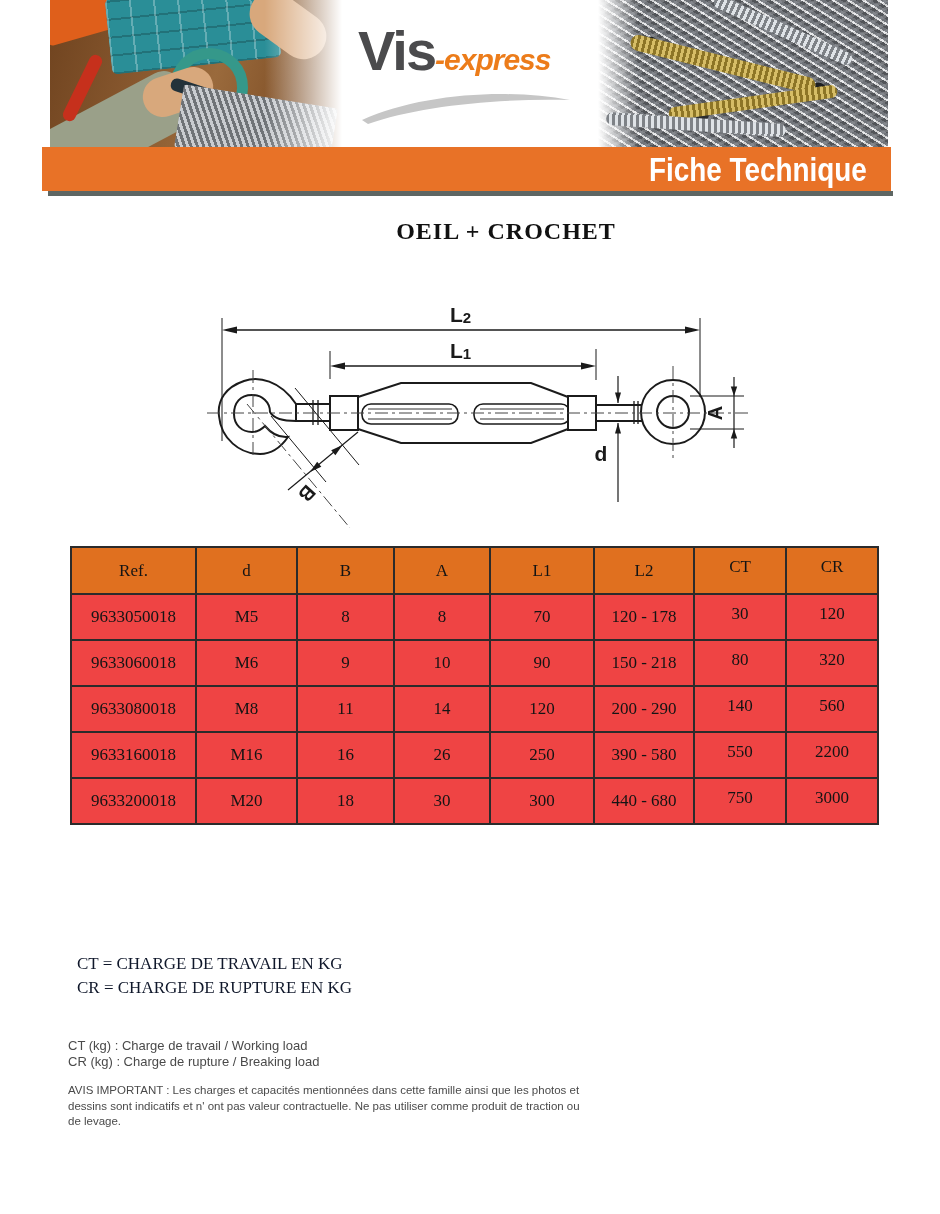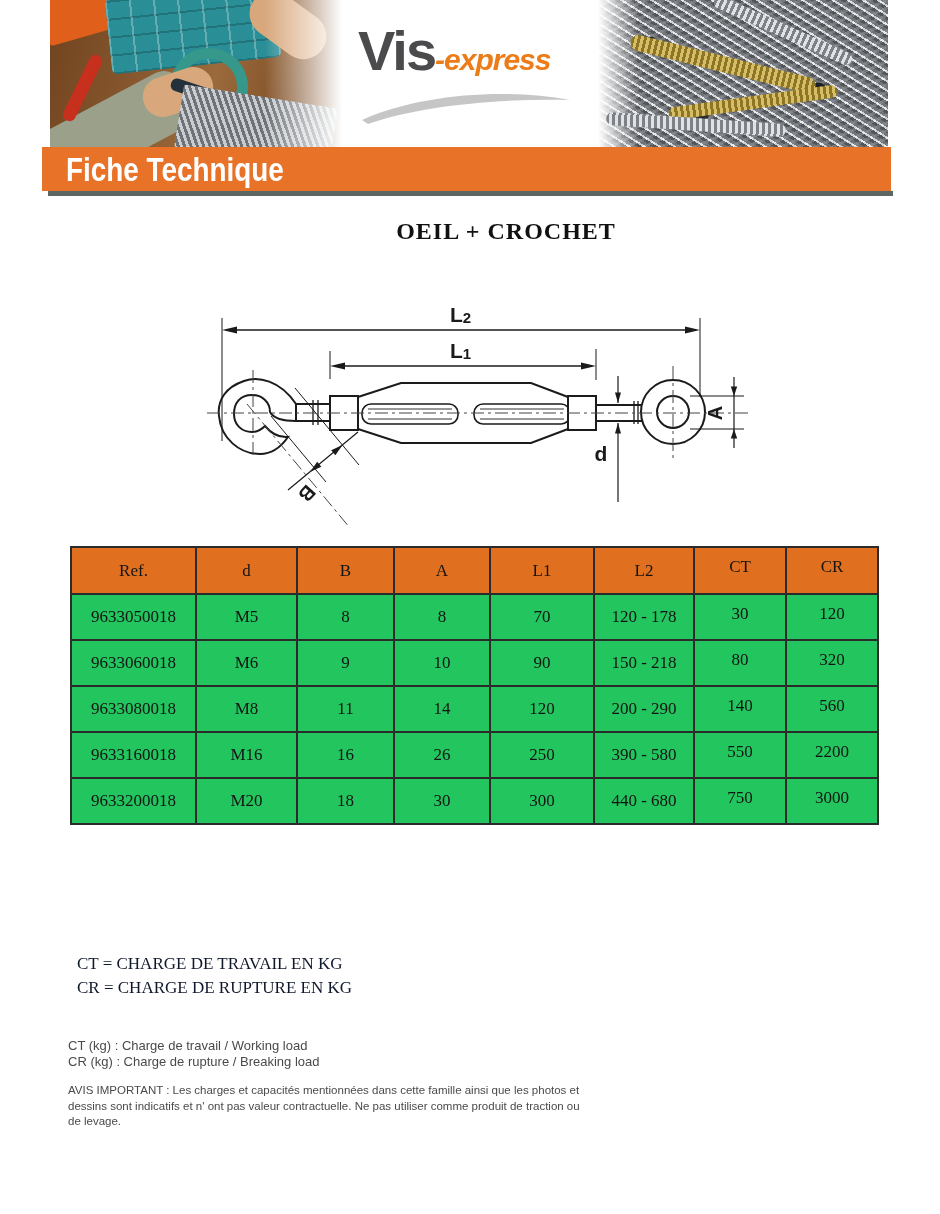--- a/index.html
+++ b/index.html
@@ -54,39 +54,39 @@
 
   
   .logo-area{position:absolute;left:348px;top:0;width:250px;height:147px;background:#fff;}
   .logo-line{position:absolute;left:10px;top:18px;white-space:nowrap;font-family:"Liberation Sans",sans-serif;}
   .logo-vis{font-size:56px;font-weight:bold;color:#4b4b4d;letter-spacing:-2px;margin-top:25px;}
   .logo-express{font-size:30px;font-weight:bold;font-style:italic;color:#ec7c1a;letter-spacing:-1px;}
   .logo-swoosh{position:absolute;left:12px;top:90px;}
 
   
   .banner{position:absolute;left:42px;top:147px;width:849px;height:44px;background:#e87227;
-    display:flex;align-items:center;justify-content:flex-start;}
+    display:flex;align-items:center;justify-content:flex-end;}
   .banner-text{font-family:"Liberation Sans",sans-serif;font-weight:bold;font-size:34px;color:#fff;
     transform:scaleX(.82);letter-spacing:0px;}
   .banner-shadow{position:absolute;left:48px;top:191px;width:845px;height:5px;background:#5e6663;}
 
   
   .page-title{position:absolute;left:0;top:218px;width:940px;text-align:center;
     font-size:24px;font-weight:bold;color:#111;letter-spacing:1px;padding-left:36px;}
 
   
   .drawing{position:absolute;left:190px;top:300px;}
 
   
   .spec-table{position:absolute;left:70px;top:546px;border-collapse:collapse;
     font-family:"Liberation Serif",serif;font-size:17px;color:#141414;}
   .spec-table th,.spec-table td{border:2px solid #2b2b2b;text-align:center;vertical-align:middle;
     padding:0;}
   .spec-table th{background:#e0701f;height:36px;font-weight:normal;}
-  .spec-table td{height:35px;background:#22c55e;}
+  .spec-table td{height:35px;background:#ef4444;}
   .spec-table th.raised,.spec-table td.raised{vertical-align:top;padding-top:9px;}
 
   
   .legend{position:absolute;left:77px;top:952px;font-size:17px;color:#0f172a;line-height:24px;}
   .footnotes{position:absolute;left:68px;top:1038px;font-family:"Liberation Sans",sans-serif;
     font-size:13px;color:#4a4a4a;line-height:16px;white-space:nowrap;}
   .notice{position:absolute;left:68px;top:1083px;font-family:"Liberation Sans",sans-serif;
     font-size:11.5px;color:#4a4a4a;line-height:15.5px;white-space:nowrap;}
 </style>
 </head>

